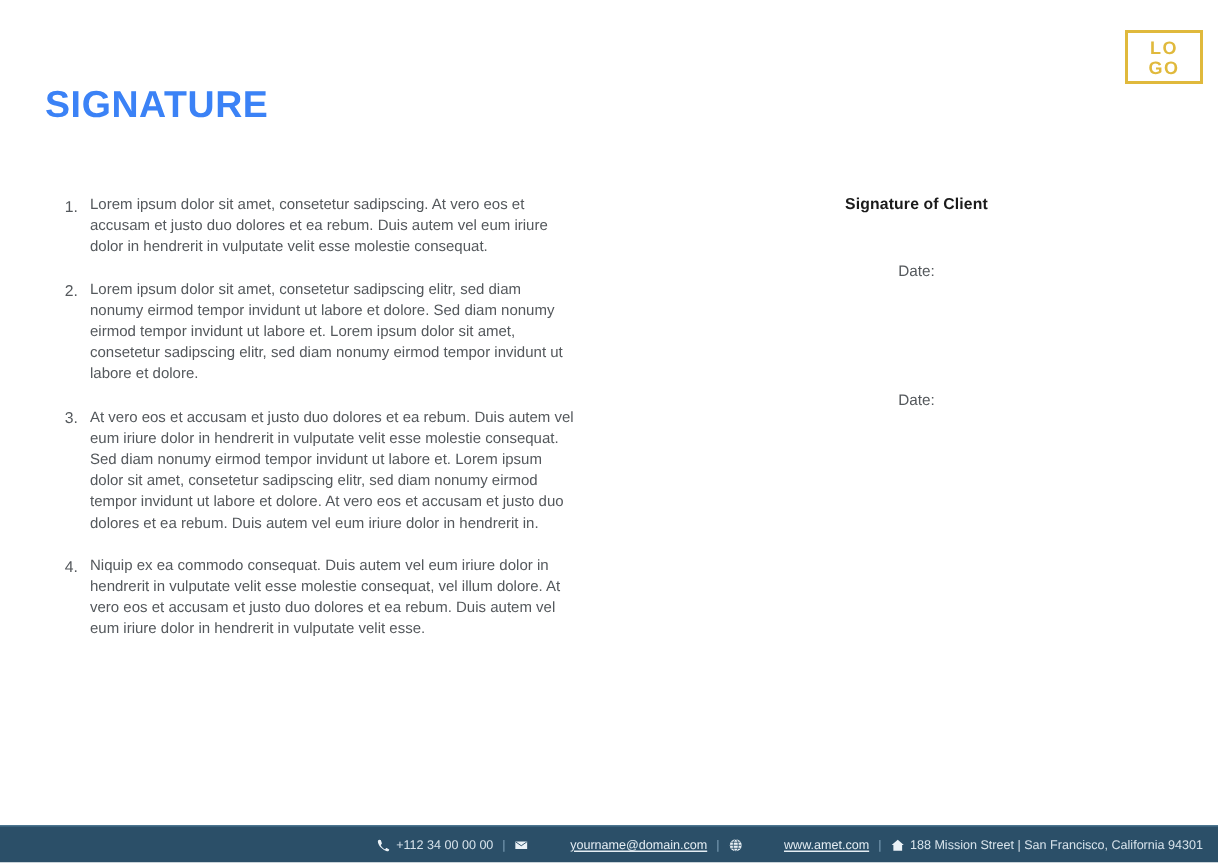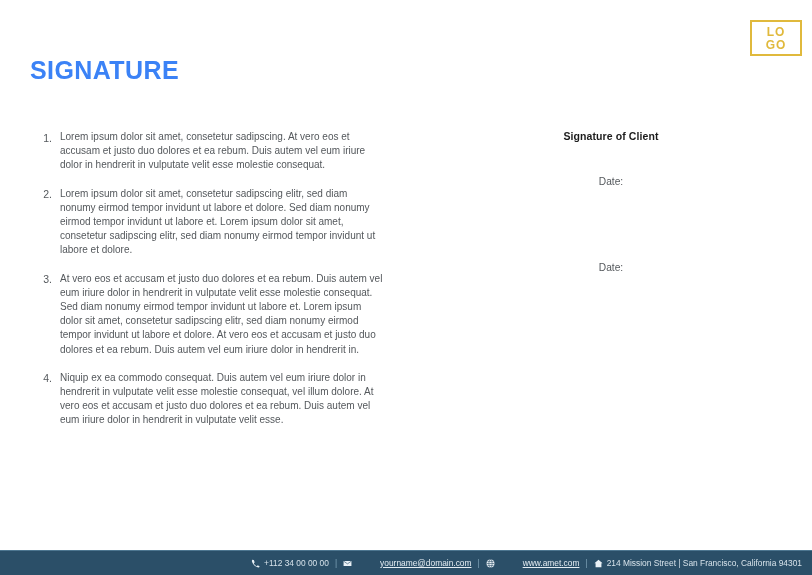--- a/index.html
+++ b/index.html
@@ -245,18 +245,18 @@
         </svg>
       </span>
       <a class="f-link" href="#">www.amet.com</a>
       <span class="sep">|</span>
 
       <span class="f-icon">
         <svg width="9" height="9" viewBox="0 0 16 16" fill="currentColor">
           <path d="M8 1.5L.8 7.6h2v6.9h10.4V7.6h2z"></path>
         </svg>
       </span>
-      <span class="f-text">214 Mission Street | San Francisco, California 94301</span>
+      <span class="f-text">188 Mission Street | San Francisco, California 94301</span>
 
     </div>
   </div>
 
 </div>
 
 </body></html>

